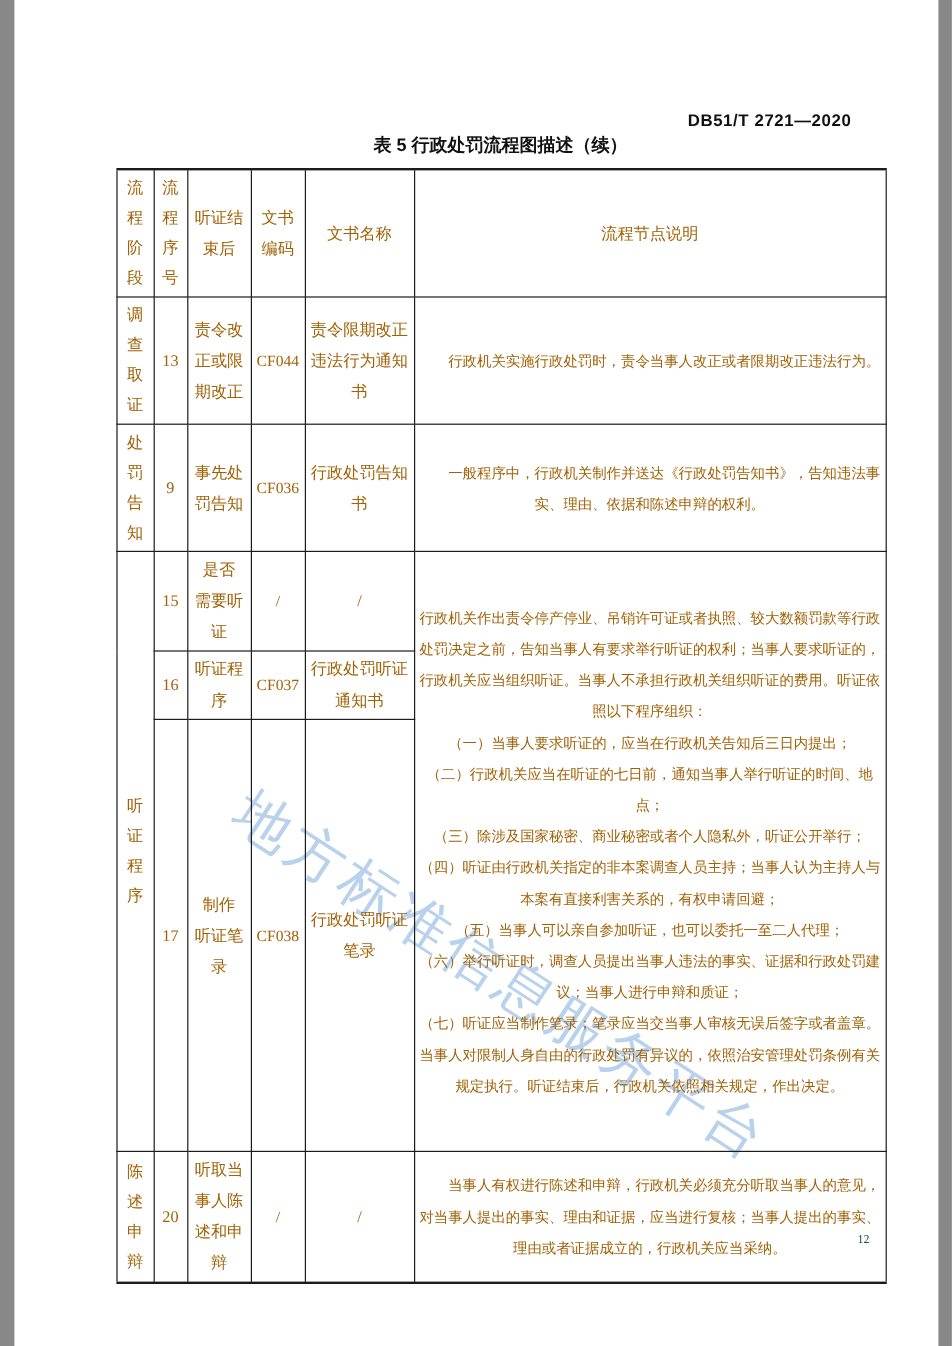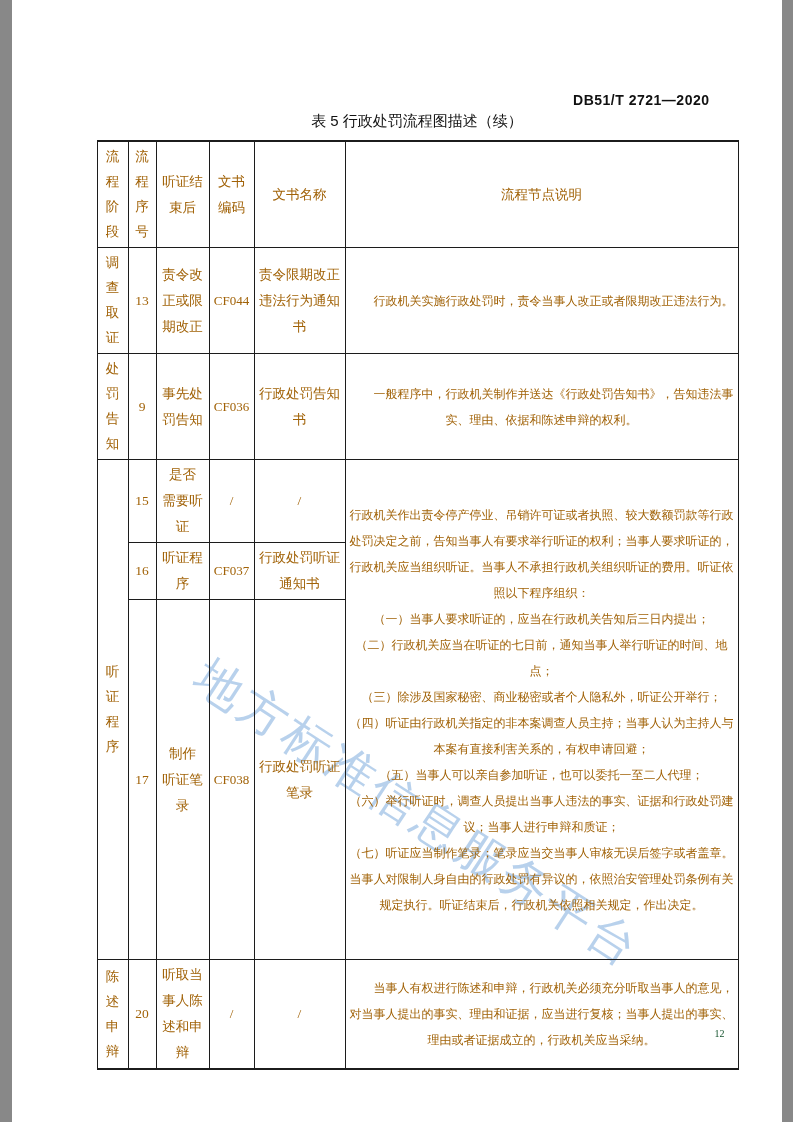--- a/index.html
+++ b/index.html
@@ -24,21 +24,21 @@
     color: #111;
     z-index: 2;
   }
   .tbl-title {
     position: absolute;
     top: 112px;
     left: 85px;
     width: 641px;
     text-align: center;
     font-family: "Liberation Sans", "DejaVu Sans", sans-serif;
-    font-weight: normal;
+    font-weight: bold;
     font-size: 15px;
     color: #111;
     z-index: 2;
   }
   .watermark {
     position: absolute;
     left: 205px;
     top: 645px;
     transform: rotate(33deg);
     transform-origin: left top;

